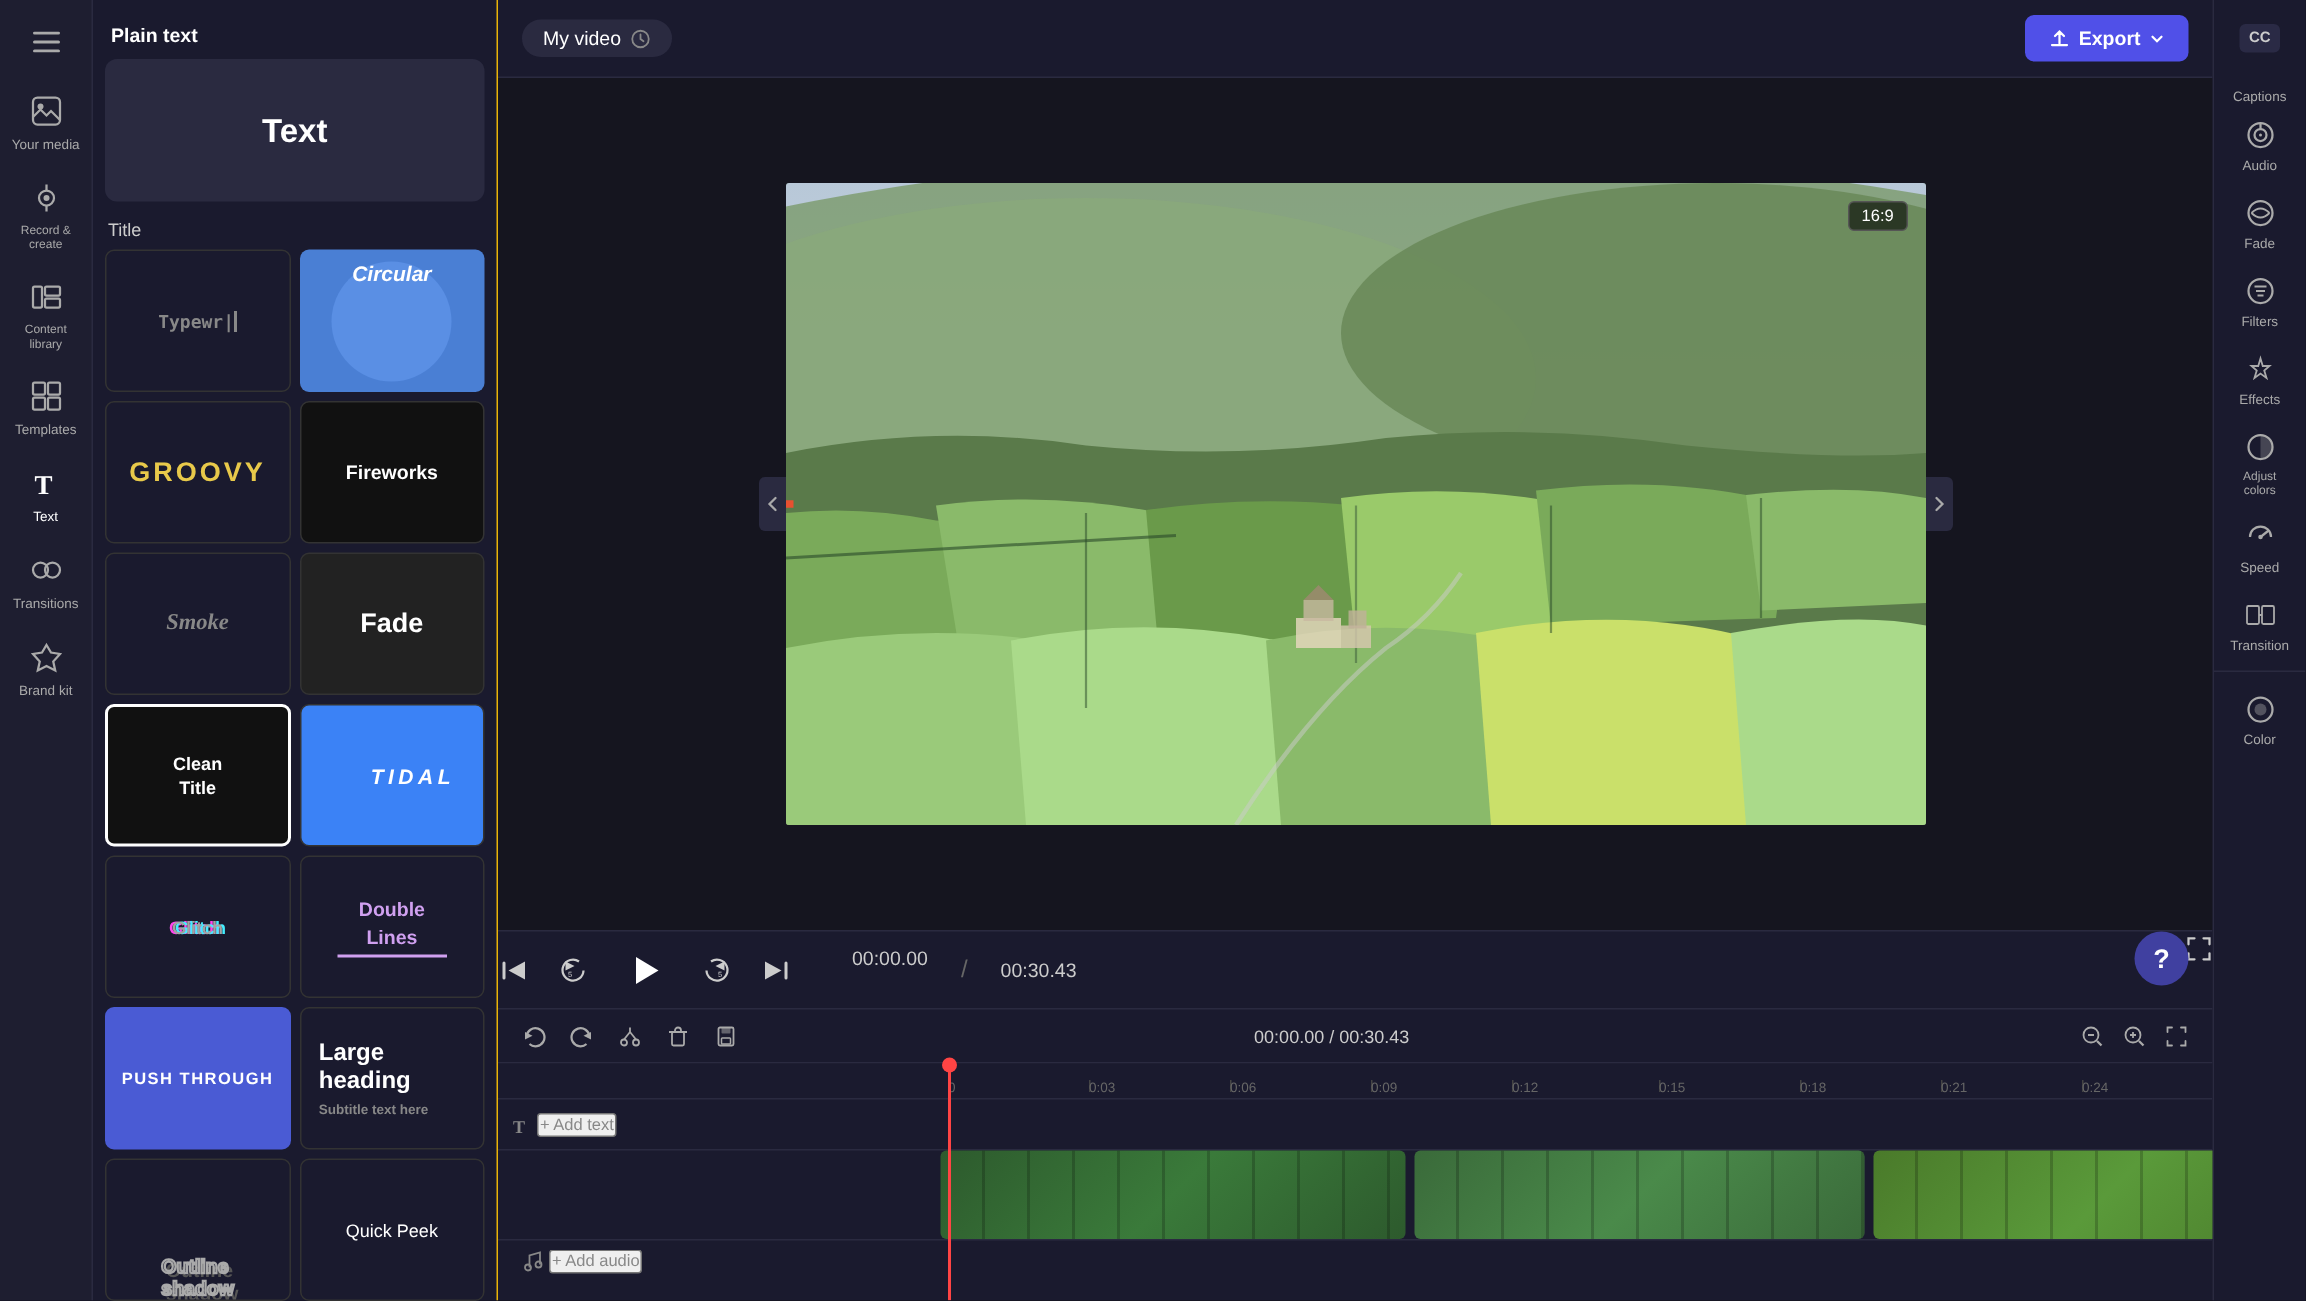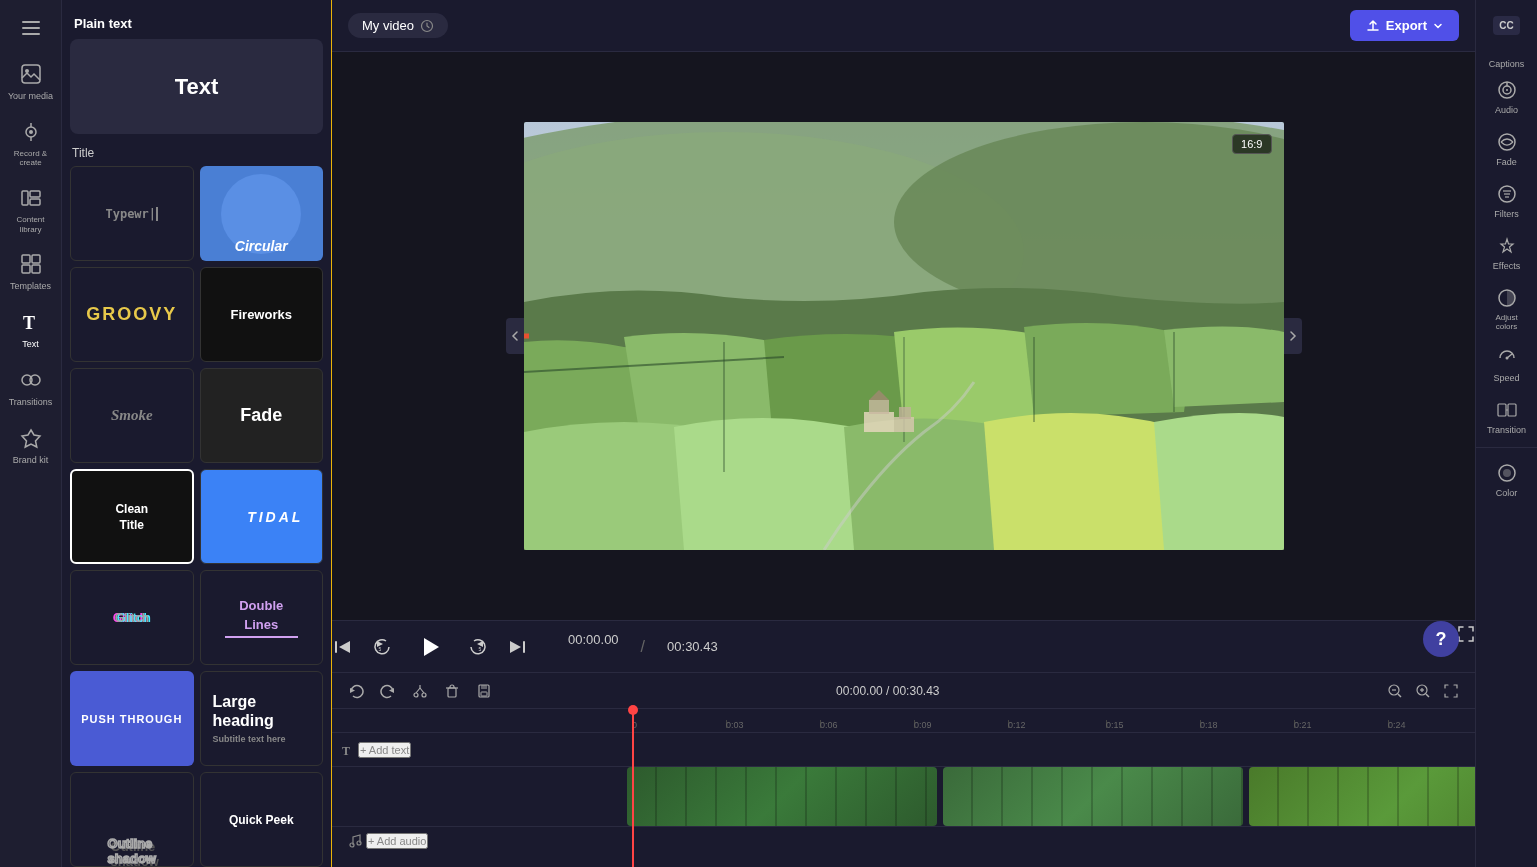--- a/index.html
+++ b/index.html
@@ -97,21 +97,21 @@
       position: relative;
       font-size: 13px;
       font-weight: 700;
     }
 
     
     .card-typewriter { background: #1a1a2e; border: 1px solid #333; color: #aaa; font-family: monospace; font-size: 12px; }
     .card-circular { background: #4a7fd4; border-radius: 6px; color: #fff; font-size: 15px; font-style: italic; font-weight: 700; }
     .card-circular .inner-circle {
       width: 80px; height: 80px; border-radius: 50%;
-      background: #5a8fe4; display: flex; align-items: flex-end; justify-content: center;
+      background: #5a8fe4; display: flex; align-items: flex-start; justify-content: center;
       font-size: 15px; font-weight: 700; color: #fff; font-style: italic;
     }
     .card-groovy { background: #1a1a2e; border: 1px solid #333; color: #e8c94a; font-size: 18px; font-weight: 900; letter-spacing: 2px; text-transform: uppercase; }
     .card-fireworks { background: #111; border: 1px solid #333; color: #fff; font-size: 13px; }
     .card-smoke { background: #1a1a2e; border: 1px solid #333; color: #777; font-size: 15px; font-style: italic; font-family: Georgia, serif; }
     .card-fade { background: #222; border: 1px solid #333; color: #fff; font-size: 18px; font-weight: 700; }
     .card-clean-title { background: #111; border: 2px solid #fff; color: #fff; font-size: 13px; font-weight: 700; flex-direction: column; gap: 2px; }
     .card-tidal { background: #3b82f6; border: 1px solid #333; color: #fff; font-size: 15px; font-style: italic; letter-spacing: 2px; padding-left: 28px; }
     .card-glitch { background: #1a1a2e; border: 1px solid #333; color: #e44; font-size: 14px; font-weight: 900; text-shadow: 2px 0 #4ef, -2px 0 #f4e; }
     .card-double-lines { background: #1a1a2e; border: 1px solid #333; color: #d0a0f0; font-size: 14px; font-weight: 700; flex-direction: column; gap: 3px; }
@@ -611,21 +611,21 @@
         <span style="color:#fff; font-size:16px; font-weight:800; line-height:1;">Large</span>
         <span style="color:#fff; font-size:16px; font-weight:800; line-height:1;">heading</span>
         <span style="color:#888; font-size:9px; margin-top:2px;">Subtitle text here</span>
       </div>
 
       <div class="template-card card-outline-shadow">
         <span style="color:transparent; -webkit-text-stroke: 1.5px #aaa; text-shadow: 3px 3px 0 #555; font-size:13px; font-weight:900;">Outline<br>shadow</span>
       </div>
 
       <div class="template-card card-quick-peek">
-        <span style="color:#fff; font-size:12px; font-weight:700;">Quick Peek</span>
+        <span style="color:#fff; font-size:12px; font-weight:400;">Quick Peek</span>
       </div>
     </div>
   </div>
 </div>
 
 <div class="main-area">
 
   <div class="top-bar">
     <div class="video-title-tab">
       <span>My video</span>

